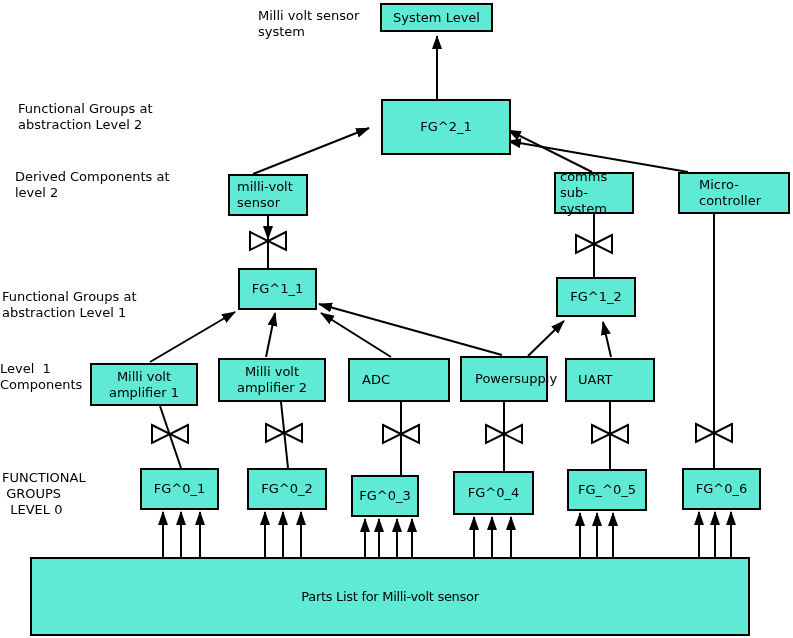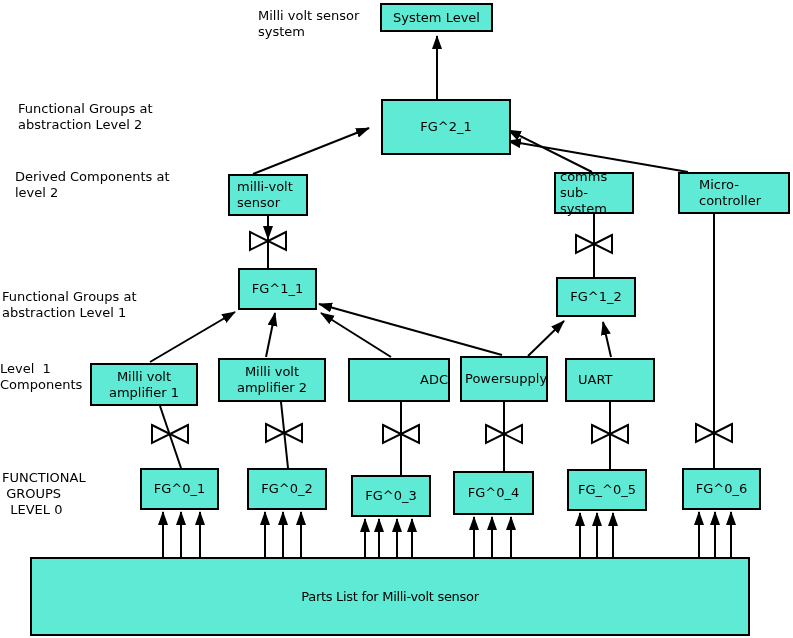--- a/index.html
+++ b/index.html
@@ -146,41 +146,41 @@
   <div class="node" style="left:90px;top:363px;width:108px;height:43px;">
     <span>Milli volt
 amplifier 1</span>
   </div>
 
   <div class="node" style="left:218px;top:358px;width:108px;height:44px;">
     <span>Milli volt
 amplifier 2</span>
   </div>
 
-  <div class="node al" style="left:348px;top:358px;width:102px;height:44px;padding-left:12px;justify-content:flex-end;">
+  <div class="node al" style="left:348px;top:358px;width:102px;height:44px;padding-left:12px;">
     <span>ADC</span>
   </div>
 
-  <div class="node al" style="left:460px;top:356px;width:88px;height:46px;padding-left:3px;">
+  <div class="node al" style="left:460px;top:356px;width:88px;height:46px;padding-left:13px;">
     <span>Powersupply</span>
   </div>
 
   <div class="node al" style="left:565px;top:358px;width:90px;height:44px;padding-left:11px;">
     <span>UART</span>
   </div>
 
   <div class="node" style="left:140px;top:468px;width:79px;height:42px;">
     <span>FG^0_1</span>
   </div>
 
   <div class="node" style="left:247px;top:468px;width:80px;height:42px;">
     <span>FG^0_2</span>
   </div>
 
-  <div class="node" style="left:351px;top:475px;width:80px;height:42px;">
+  <div class="node" style="left:351px;top:475px;width:68px;height:42px;">
     <span>FG^0_3</span>
   </div>
 
   <div class="node" style="left:453px;top:471px;width:81px;height:44px;text-align:center;">
     <span>FG^0_4</span>
   </div>
 
   <div class="node" style="left:567px;top:469px;width:80px;height:42px;">
     <span>FG_^0_5</span>
   </div>

